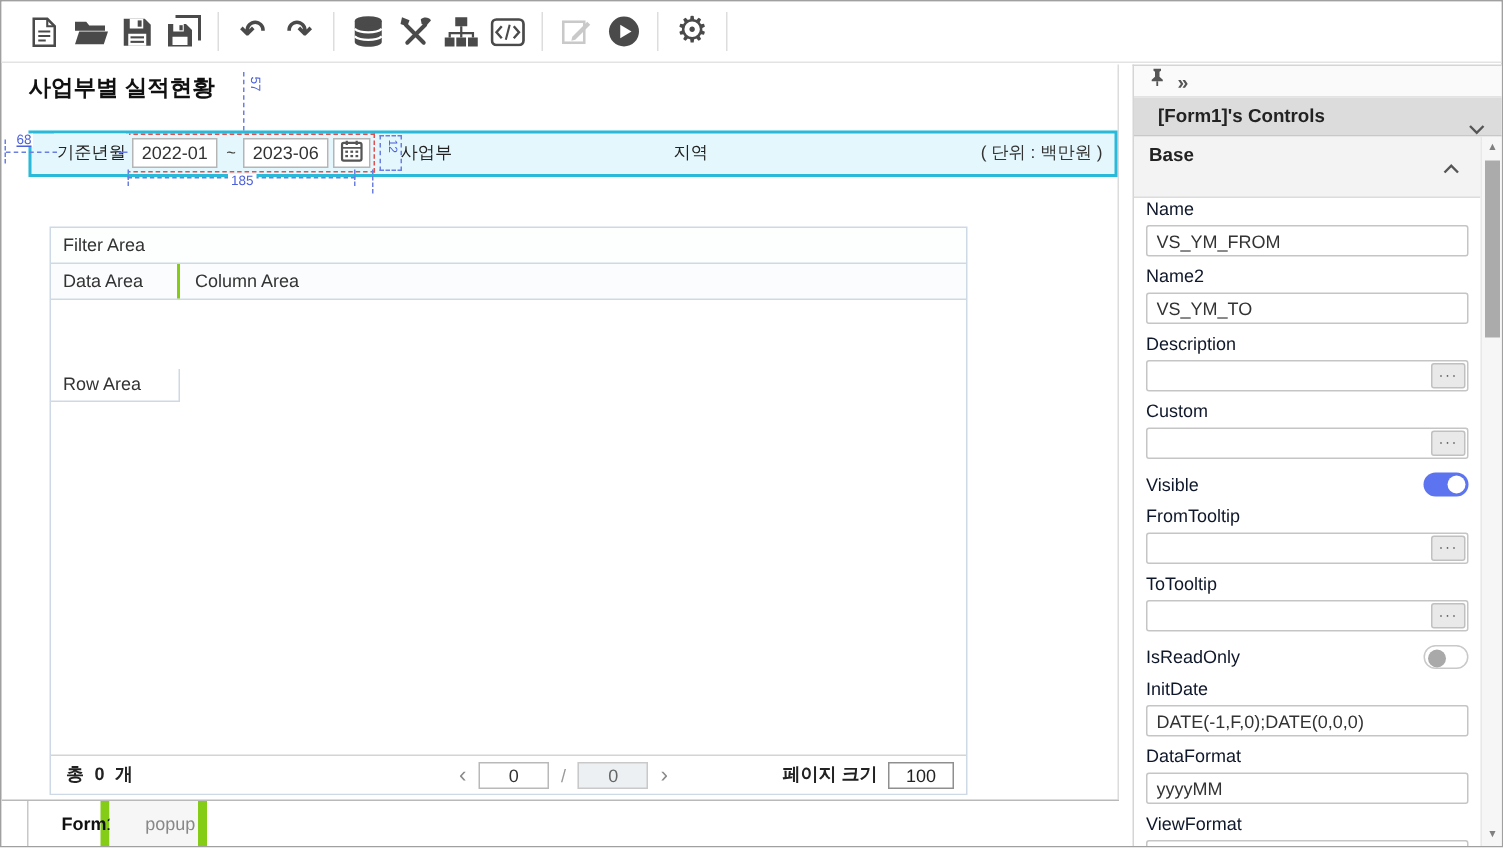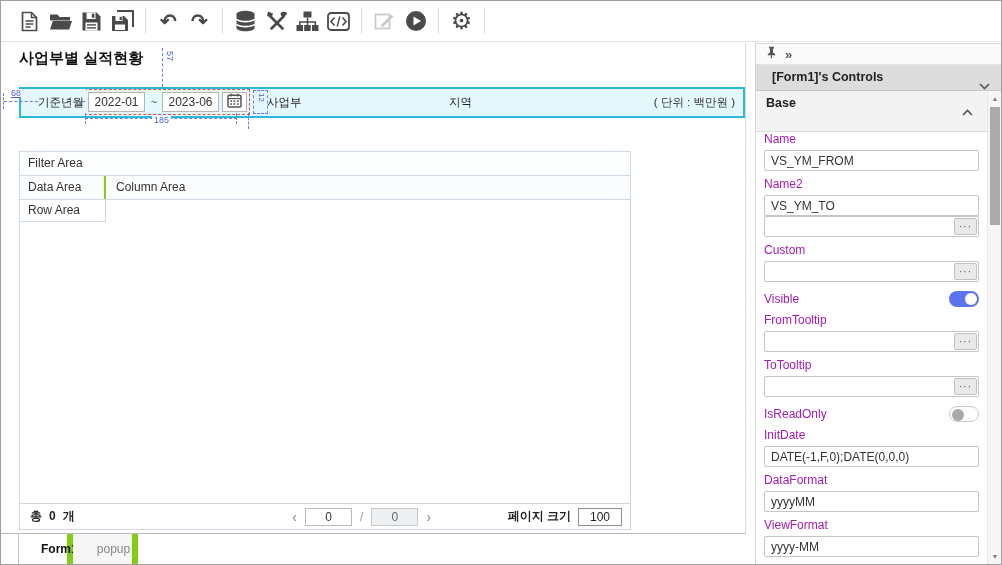--- a/index.html
+++ b/index.html
@@ -44,26 +44,26 @@
   .g68-label { left:9px; top:88px; background:#fff; padding:0 1px;text-decoration:underline; }
   .g57-line { left:161px; top:47px; height:39px; }
   .g57-label { left:164px; top:50px; }
   .g185-line { left:84px; top:117px; width:152px; }
   .g185-t1 { left:84px; top:112px; height:11px; }
   .g185-t2 { left:235px; top:112px; height:11px; }
   .g185-label { left:151px; top:115px; background:#fff; padding:0 2px; }
   .gcal-v { left:247px; top:112px; height:16px; }
 
   
-  .grid { position:absolute; left:18px; top:150px; width:612px; height:379px; border:1px solid #cdd9e5; background:#fff; }
+  .grid { position:absolute; left:32px; top:150px; width:612px; height:379px; border:1px solid #cdd9e5; background:#fff; }
   .g-row-filter { height:24px; border-bottom:1px solid #cdd9e5; line-height:23px; padding-left:8px; font-size:12px; color:#333; background:#fdfefe; }
   .g-row-mid { height:24px; border-bottom:1px solid #cdd9e5; display:flex; font-size:12px; color:#333; background:#fbfcfd; }
   .g-cell-data { width:86px; border-right:2px solid #84cc16; line-height:23px; padding-left:8px; }
   .g-cell-col { flex:1; line-height:23px; padding-left:10px; }
-  .g-cell-rowarea { width:86px; height:22px; border-right:1px solid #cdd9e5; border-bottom:1px solid #cdd9e5; line-height:21px; padding-left:8px; font-size:12px; color:#333; }
+  .g-cell-rowarea { width:86px; height:22px; border-right:1px solid #cdd9e5; border-bottom:1px solid #cdd9e5; line-height:21px; padding-left:8px; font-size:12px; color:#333;margin-top:46px; }
   .g-footer { position:absolute; left:0; right:0; bottom:0; height:26px; border-top:1px solid #d4d4d4; background:#fff; font-size:12px; color:#222; }
   .gf-total { position:absolute; left:10px; top:0; height:25px; line-height:25px; font-weight:bold; }
   .gf-total span { margin-right:7px; }
   .gf-center { position:absolute; left:272px; top:0; height:25px; display:flex; align-items:center; gap:8px; }
   .gf-chevron { font-size:15px; color:#8a8a8a; cursor:pointer; line-height:1; background:none; border:none; font-family:inherit; }
   .pg-input { width:47px; height:18px; border:1px solid #b9b9b9; text-align:center; font-size:12px; color:#333; font-family:inherit; }
   .pg-input.dim { background:#edf0f2; border-color:#c9c9c9; color:#666; }
   .gf-slash { color:#999; }
   .gf-right { position:absolute; right:8px; top:0; height:25px; display:flex; align-items:center; gap:7px; }
   .gf-pglabel { font-weight:bold; }
@@ -77,21 +77,21 @@
 
   
   .panel { position:absolute; left:754px; top:42px; width:247px; height:521px; background:#fff; border-left:1px solid #d5d5d5; border-top:1px solid #d5d5d5; }
   .panel-pinbar { height:21px; background:#fafafa; border-bottom:1px solid #e3e3e3; display:flex; align-items:center; padding-left:10px; gap:8px; }
   .collapse-glyph { font-size:13px; color:#555; font-weight:bold; line-height:1; cursor:pointer; }
   .panel-ctl-header { height:26px; background:#dcdcdc; border-bottom:1px solid #c8c8c8; font-size:12.5px; font-weight:bold; color:#222; line-height:25px; padding-left:16px; position:relative; cursor:pointer; }
   .panel-ctl-header .chev { position:absolute; right:12px; top:9px; }
   .panel-base-header { height:41px; background:#f3f3f3; border-bottom:1px solid #dcdcdc; font-size:12.5px; font-weight:bold; color:#222; line-height:24px; padding-left:10px; position:relative; width:231px; cursor:pointer; }
   .panel-base-header .chev { position:absolute; right:14px; top:9px; }
   .prop-list { position:absolute; left:0; top:72px; width:231px; bottom:0; padding:10px 8px 0 8px; overflow:hidden; }
-  .prop-label { font-size:12px; color:#a21caf; margin:6px 0 4px; }
+  .prop-label { font-size:12px; color:#0f172a; margin:6px 0 4px; }
   .prop-input-wrap { position:relative; }
   .prop-input { width:100%; height:21px; border:1px solid #c5c5c5; border-radius:2px; font-size:12px; color:#333; padding:0 6px; font-family:inherit; background:#fff; }
   .ellipsis-btn { position:absolute; right:2px; top:2px; width:23px; height:17px; background:#e9e9e9; border:1px solid #c0c0c0; border-radius:2px; font-size:10px; color:#555; line-height:1; cursor:pointer; letter-spacing:1px; font-family:inherit; }
   .prop-row-toggle { display:flex; justify-content:space-between; align-items:center; margin:9px 0 6px; }
   .prop-row-toggle .prop-label { margin:0; }
   .toggle { position:relative; width:30px; height:16px; border-radius:8px; cursor:pointer; display:inline-block; }
   .toggle.on { background:#5c74f0; }
   .toggle.on .knob { position:absolute; right:2px; top:2px; width:12px; height:12px; border-radius:50%; background:#fff; }
   .toggle.off { background:#fff; border:1px solid #c9c9c9; }
   .toggle.off .knob { position:absolute; left:2px; top:1.5px; width:12px; height:12px; border-radius:50%; background:#a9a9a9; }
@@ -326,20 +326,21 @@
         <svg width="11" height="7" viewBox="0 0 11 7">
             <path d="M1 6l4.5-4.5L10 6" fill="none" stroke="#555" stroke-width="1.6"></path>
           </svg>
       </span>
     </div>
     <div class="prop-list">
         <div class="prop-label">Name</div>
         <div class="prop-input-wrap"><input class="prop-input" value="VS_YM_FROM" style=""></div>
         <div class="prop-label">Name2</div>
         <div class="prop-input-wrap"><input class="prop-input" value="VS_YM_TO" style=""></div>
+        <div class="prop-label">Description</div>
         <div class="prop-input-wrap"><input class="prop-input" value="" style=""><button class="ellipsis-btn">···</button></div>
         <div class="prop-label">Custom</div>
         <div class="prop-input-wrap"><input class="prop-input" value="" style=""><button class="ellipsis-btn">···</button></div>
         <div class="prop-row-toggle">
           <span class="prop-label">Visible</span>
           <span class="toggle on">
             <span class="knob"></span>
           </span>
         </div>
         <div class="prop-label">FromTooltip</div>

